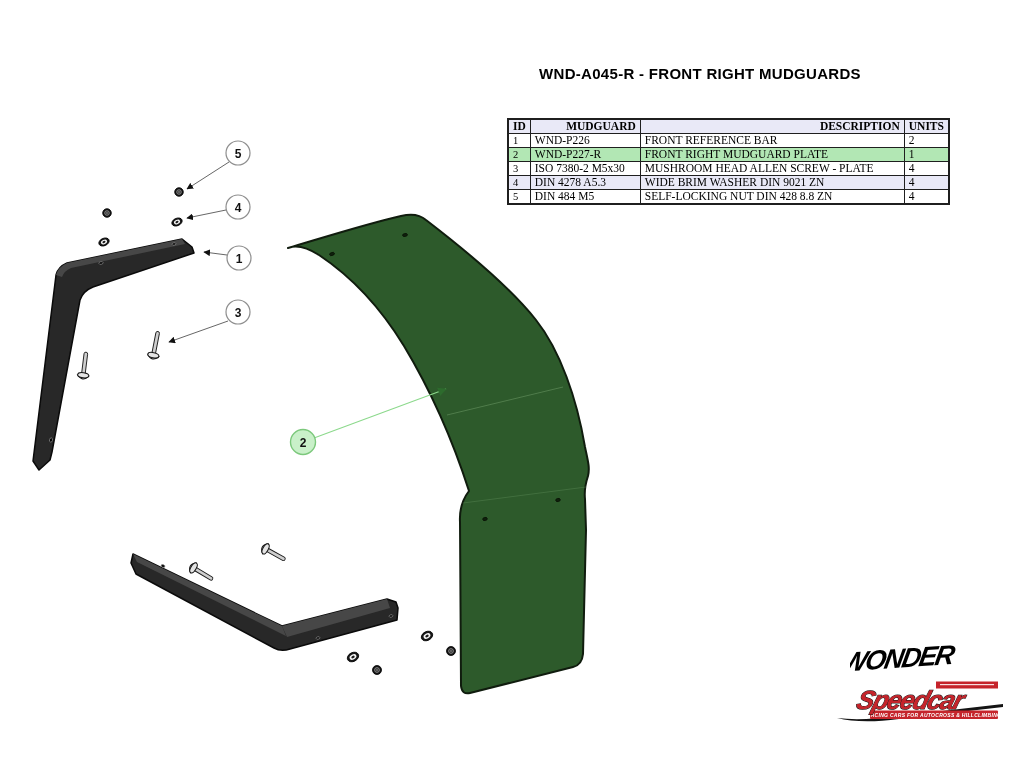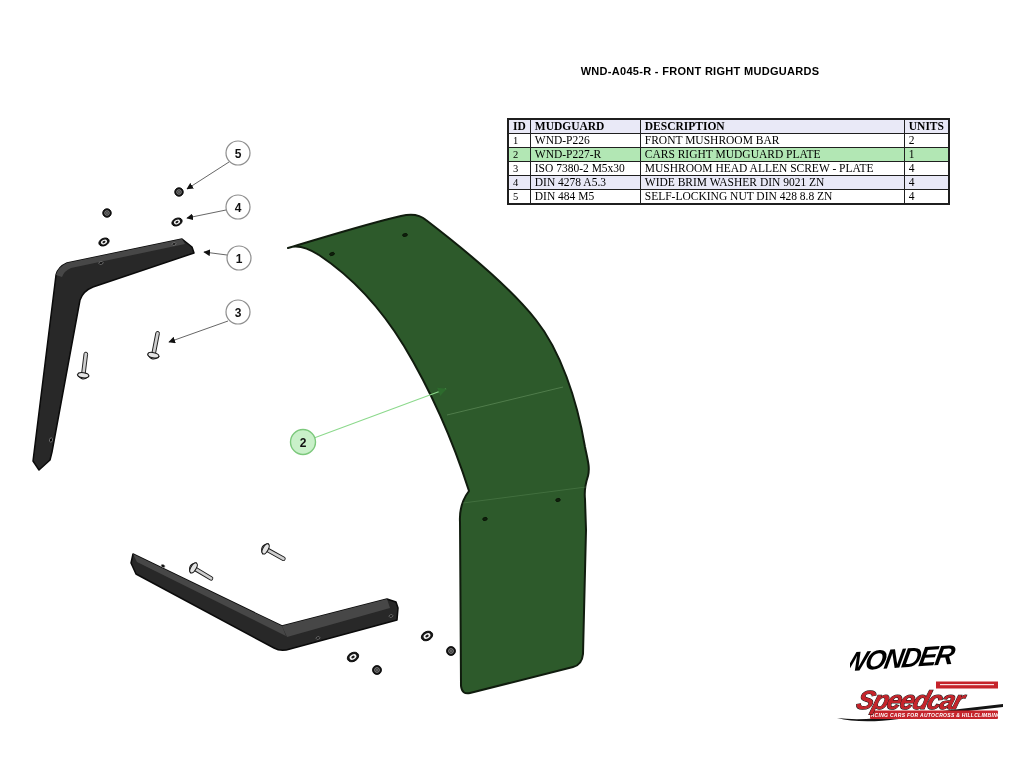--- a/index.html
+++ b/index.html
@@ -4,36 +4,36 @@
 <style>
   html,body{margin:0;padding:0;}
   body{
     width:1024px;height:768px;background:#ffffff;overflow:hidden;
     font-family:"Liberation Sans", sans-serif;position:relative;
   }
   .abs{position:absolute;}
   .title{
     left:490px;top:65px;width:420px;text-align:center;
     font-family:"Liberation Sans", sans-serif;
-    font-size:11px;font-weight:bold;color:#000;letter-spacing:.3px;
+    font-size:15px;font-weight:bold;color:#000;letter-spacing:.3px;
     white-space:nowrap;
   }
   table.parts{
     left:507px;top:118px;position:absolute;
     border-collapse:collapse;table-layout:fixed;
     border:2px solid #1f1f1f;
     font-family:"Liberation Serif", serif;font-size:11.5px;color:#000;
     background:#fff;
   }
   table.parts th, table.parts td{
     border:1px solid #1f1f1f;
     padding:0 4px;height:13px;line-height:13px;
     overflow:hidden;white-space:nowrap;text-align:left;vertical-align:middle;
   }
-  table.parts th{background:#e9e9f7;font-weight:bold;}
+  table.parts th{background:#e9e9f7;font-weight:bold;text-align:right;}
   .col-id{width:22px;}
   .col-ref{width:110px;}
   .col-desc{width:264px;}
   .col-units{width:41px;}
   td.idcell{font-size:10.5px;padding-left:5px;}
   tr.hl-green td{background:#b2e7b4;}
   tr.hl-lav td{background:#e9e9f7;}
   svg text{font-family:"Liberation Sans", sans-serif;}
   .callout-num{font-size:12px;font-weight:bold;fill:#111;}
   .logo-wonder{left:850px;top:624px;width:145px;height:54px;}
@@ -197,27 +197,27 @@
       <th>ID</th>
       <th>MUDGUARD</th>
       <th>DESCRIPTION</th>
       <th>UNITS</th>
     </tr>
   </thead>
   <tbody>
     <tr>
       <td class="idcell">1</td>
       <td>WND-P226</td>
-      <td>FRONT MUSHROOM BAR</td>
+      <td>FRONT REFERENCE BAR</td>
       <td>2</td>
     </tr>
     <tr class="hl-green">
       <td class="idcell">2</td>
       <td>WND-P227-R</td>
-      <td>CARS RIGHT MUDGUARD PLATE</td>
+      <td>FRONT RIGHT MUDGUARD PLATE</td>
       <td>1</td>
     </tr>
     <tr>
       <td class="idcell">3</td>
       <td>ISO 7380-2 M5x30</td>
       <td>MUSHROOM HEAD ALLEN SCREW - PLATE</td>
       <td>4</td>
     </tr>
     <tr class="hl-lav">
       <td class="idcell">4</td>

